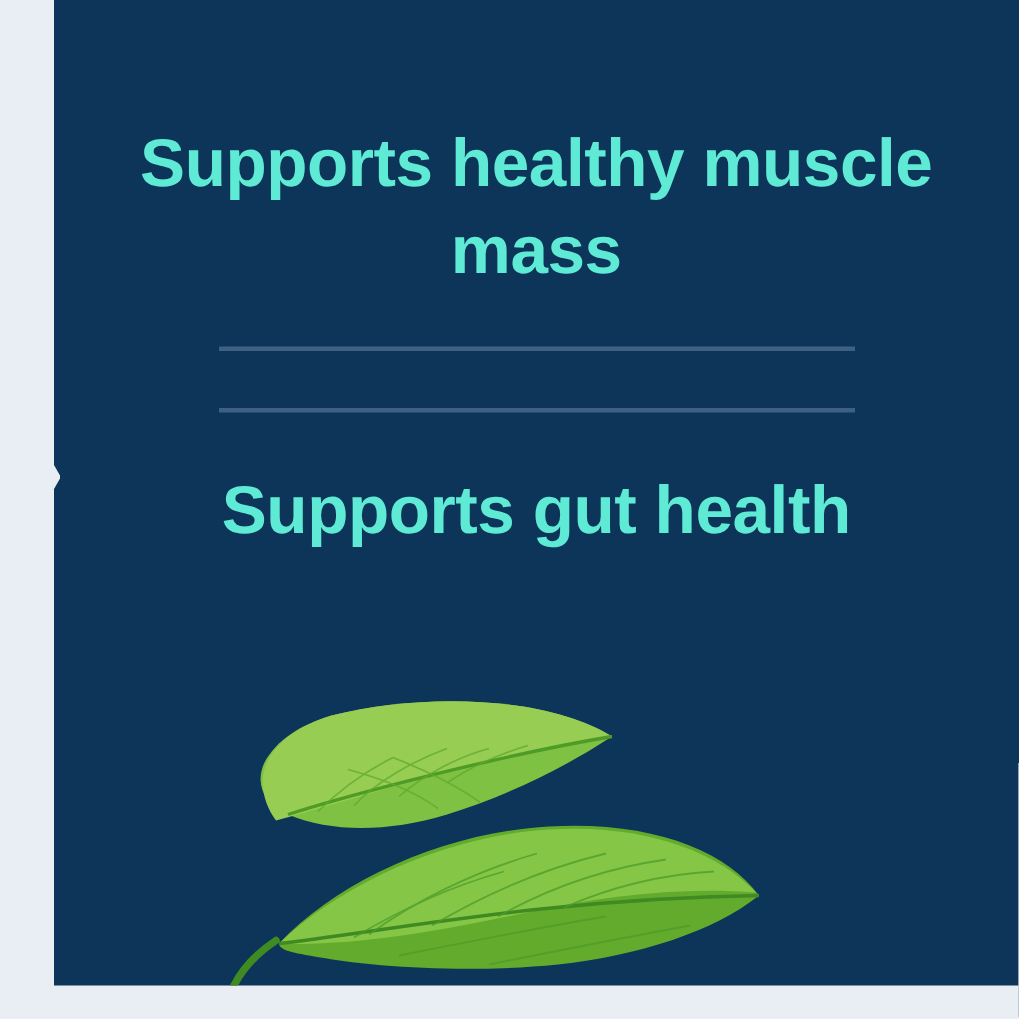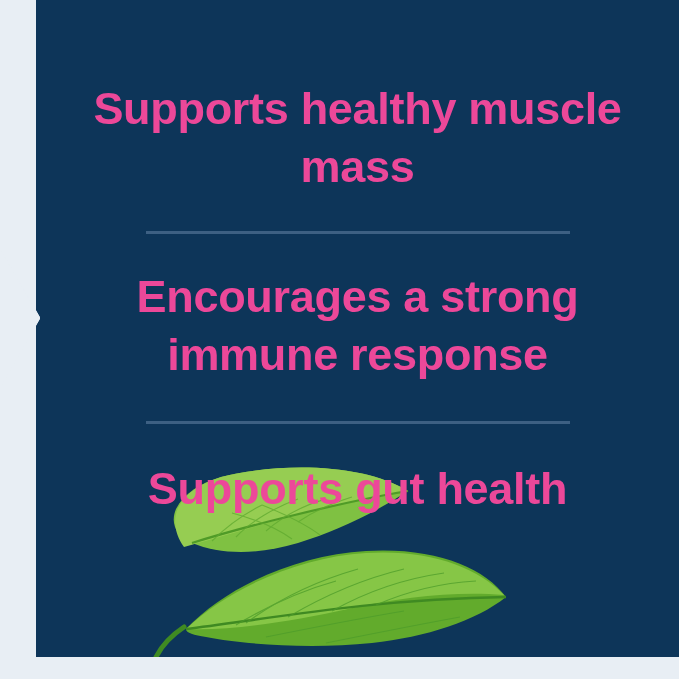--- a/index.html
+++ b/index.html
@@ -45,21 +45,21 @@
     position: absolute;
     left: 0;
     top: 0;
     width: 643px;
     padding-top: 58px;
     box-sizing: border-box;
     z-index: 2;
   }
 
   .benefit-text {
-    color: #ec4899;
+    color: #5eead4;
     text-align: center;
     font-weight: bold;
     font-size: 45px;
     line-height: 1.28;
     letter-spacing: -0.3px;
     padding: 0 34px;
     box-sizing: border-box;
     margin: 0;
   }
 
@@ -90,21 +90,20 @@
 <div id="stage">
 
   <div class="panel">
 
     <div class="benefits">
 
       <p class="benefit-text benefit-1">Supports healthy muscle mass</p>
 
       <div class="divider"></div>
 
-      <p class="benefit-text benefit-2">Encourages a strong immune response</p>
 
       <div class="divider d2"></div>
 
       <p class="benefit-text benefit-3">Supports gut health</p>
     </div>
 
     <svg class="leaves" viewBox="0 0 643 200" preserveAspectRatio="none">
 
       <path d="M185 18 C250 2 330 6 372 32 C335 56 300 72 262 84 C222 96 185 96 156 84 C140 77 134 64 140 50 C148 34 165 24 185 18 Z" fill="#7fc142"></path>
       <path d="M185 18 C250 2 330 6 372 32 C330 40 280 50 238 62 C200 73 170 82 148 88 C140 77 136 62 142 49 C150 33 166 24 185 18 Z" fill="#96cd52"></path>

